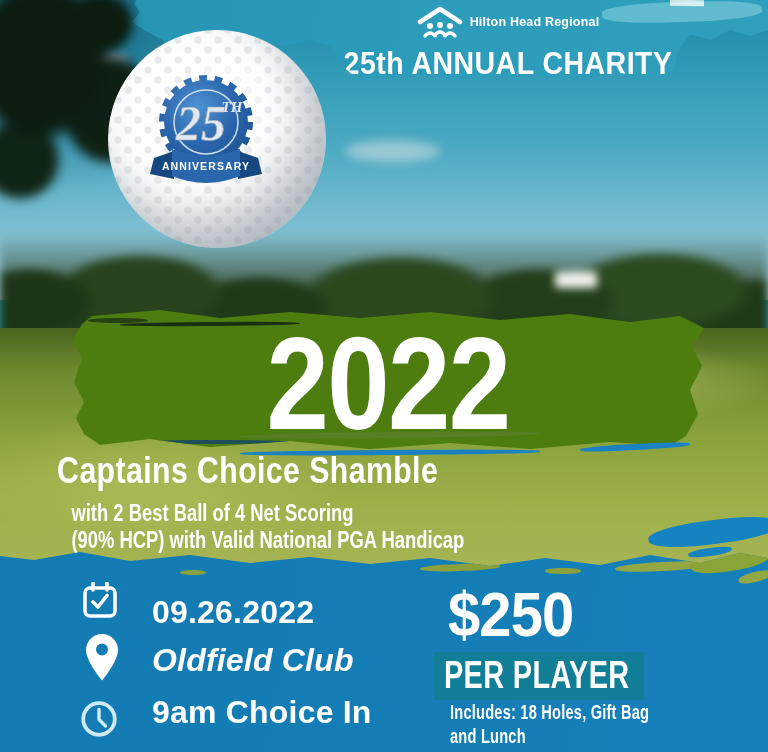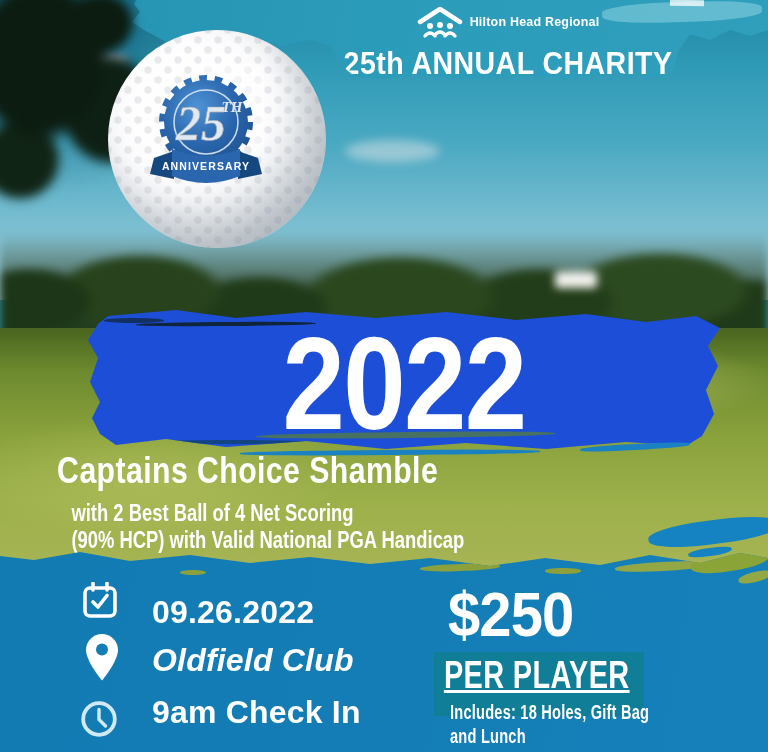--- a/index.html
+++ b/index.html
@@ -68,21 +68,21 @@
     box-shadow:inset -20px -26px 38px rgba(115,128,140,.4);
   }
   .badge { position:absolute; left:36px; top:36px; width:124px; height:122px; }
 
   
   .title-block { position:absolute; left:312px; top:66px; z-index:6; color:#ffffff; }
   .title-line1 { font-size:114px; font-weight:bold; line-height:.98; letter-spacing:1px; transform:scaleX(.9); transform-origin:left; }
   .title-line2 { font-size:56px; font-weight:bold; letter-spacing:2.5px; margin-top:3px; line-height:1; }
 
   
-  .year-banner { position:absolute; left:86px; top:306px; width:636px; height:148px; z-index:6; background:#1d4ed8;
+  .year-banner { position:absolute; left:70px; top:306px; width:636px; height:148px; z-index:6; background:#4d7c0f;
     clip-path:polygon(22px 10px,90px 4px,150px 12px,220px 6px,290px 12px,360px 6px,430px 14px,500px 8px,560px 16px,610px 10px,634px 22px,622px 40px,632px 60px,620px 84px,628px 108px,616px 130px,600px 140px,540px 136px,460px 143px,380px 137px,300px 143px,220px 135px,140px 141px,80px 133px,30px 139px,14px 128px,6px 112px,14px 96px,4px 76px,12px 52px,2px 34px,12px 18px);
   }
   .streak { position:absolute; border-radius:45%; }
   .streak-a { left:50px; top:16px; width:180px; height:4px; background:rgba(12,28,20,.8); transform:rotate(-.5deg); }
   .streak-b { left:18px; top:12px; width:60px; height:5px; background:rgba(12,28,20,.6); }
   .streak-c { left:170px; top:126px; width:300px; height:6px; background:rgba(90,128,48,.7); transform:rotate(-.6deg); }
   .streak-d { left:60px; top:134px; width:160px; height:4px; background:rgba(16,66,110,.8); }
   .year-text { position:absolute; left:0; top:2px; width:100%; text-align:center; color:#ffffff;
     font-size:132px; font-weight:bold; letter-spacing:-2px; transform:scaleX(.85); }
   .blue-dash { position:absolute; z-index:6; background:#1a82c3; border-radius:40%; }
@@ -114,21 +114,21 @@
   .detail-icon { position:absolute; }
   .detail-text { position:absolute; font-weight:bold; font-size:32px; letter-spacing:.2px; white-space:nowrap; }
   .txt-date  { left:152px; top:46px; }
   .txt-venue { left:152px; top:94px;font-style:italic; }
   .txt-check { left:152px; top:146px; }
   .icon-cal   { left:82px; top:34px; }
   .icon-pin   { left:86px; top:86px; }
   .icon-clock { left:80px; top:152px; }
 
   .price-amount { position:absolute; left:448px; top:30px; font-size:63px; font-weight:bold; transform:scaleX(.92); transform-origin:left; letter-spacing:-1px; }
-  .per-player-box { position:absolute; left:434px; top:104px; width:210px; height:64px; background:#0f7e96;text-decoration:underline; }
+  .per-player-box { position:absolute; left:434px; top:104px; width:210px; height:48px; background:#0f7e96; }
   .per-player-text { font-size:38px; font-weight:bold; line-height:47px; padding-left:13px; transform:scaleX(.76); transform-origin:left; white-space:nowrap; letter-spacing:.5px; }
   .includes { position:absolute; left:450px; top:152px; font-size:20px; font-weight:bold; line-height:1.22; transform:scaleX(.73); transform-origin:left; white-space:nowrap; letter-spacing:.3px; }
 </style>
 </head>
 <body>
 
 <div class="poster">
 
   <div class="sky"></div>
   <div class="cloud cloud-1"></div>
@@ -222,21 +222,21 @@
     <svg class="detail-icon icon-pin" width="32" height="47" viewBox="0 0 32 47">
       <path d="M16,0 C7.2,0 0,7.2 0,16 C0,27.5 16,46.5 16,46.5 C16,46.5 32,27.5 32,16 C32,7.2 24.8,0 16,0 Z" fill="#ffffff"></path>
       <circle cx="16" cy="15.5" r="6" fill="#147db6"></circle>
     </svg>
     <div class="detail-text txt-venue">Oldfield Club</div>
 
     <svg class="detail-icon icon-clock" width="38" height="38" viewBox="0 0 38 38">
       <circle cx="19" cy="19" r="15.8" fill="none" stroke="#cfeaf5" stroke-width="3.8"></circle>
       <polyline points="19,9.5 19,19.5 25.5,26" fill="none" stroke="#cfeaf5" stroke-width="3.4" stroke-linecap="round" stroke-linejoin="round"></polyline>
     </svg>
-    <div class="detail-text txt-check">9am Check In</div>
+    <div class="detail-text txt-check">9am Choice In</div>
 
     <div class="price-amount">$250</div>
     <div class="per-player-box">
       <div class="per-player-text">PER PLAYER</div>
     </div>
     <div class="includes">
       <div>Includes: 18 Holes, Gift Bag</div>
       <div>and Lunch</div>
     </div>
   </div>

